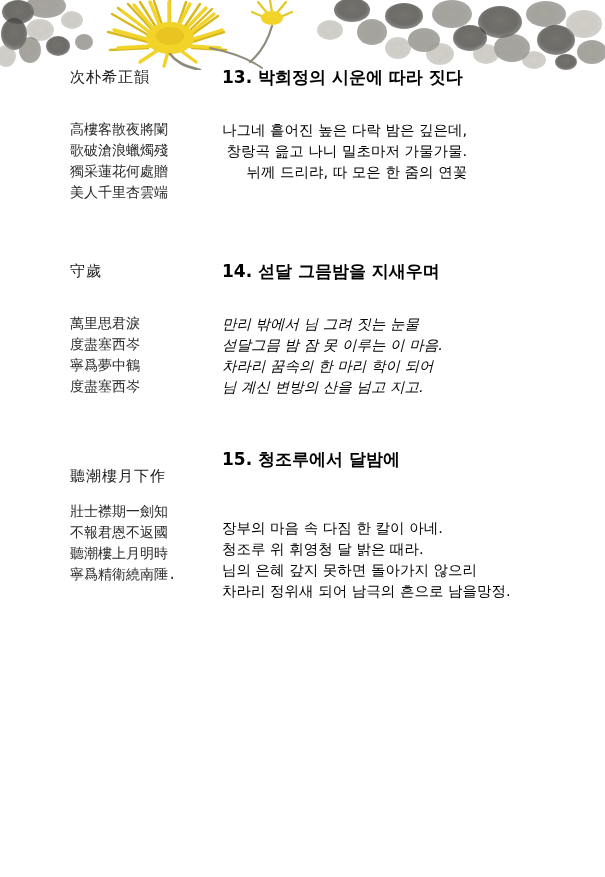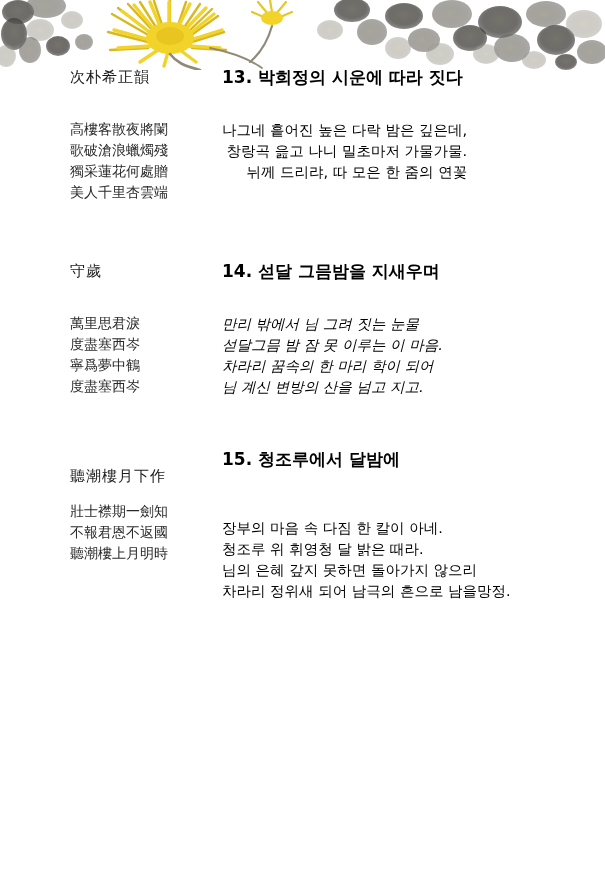--- a/index.html
+++ b/index.html
@@ -243,20 +243,21 @@
     </div>
   </div>
 
   <div class="poem" id="poem-15">
     <div class="hanja-title">聽潮樓月下作</div>
     <div class="korean-title">15. 청조루에서 달밤에</div>
     <div class="hanja-body">
       <div>壯士襟期一劍知</div>
       <div>不報君恩不返國</div>
       <div>聽潮樓上月明時</div>
+      <div>寧爲精衛繞南陲.</div>
     </div>
     <div class="korean-body">
       <div>장부의 마음 속 다짐 한 칼이 아네.</div>
       <div>청조루 위 휘영청 달 밝은 때라.</div>
       <div>님의 은혜 갚지 못하면 돌아가지 않으리</div>
       <div>차라리 정위새 되어 남극의 흔으로 남을망정.</div>
     </div>
   </div>
 
 </div>

